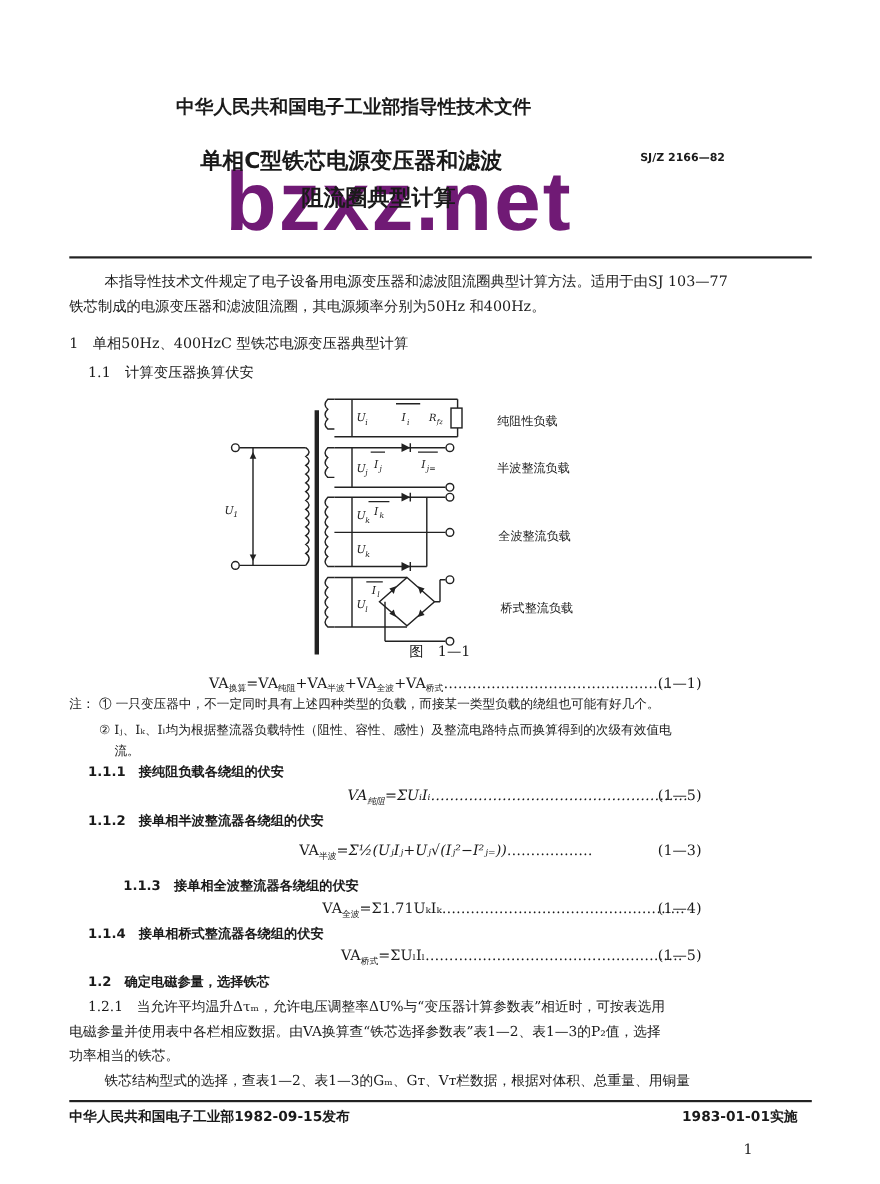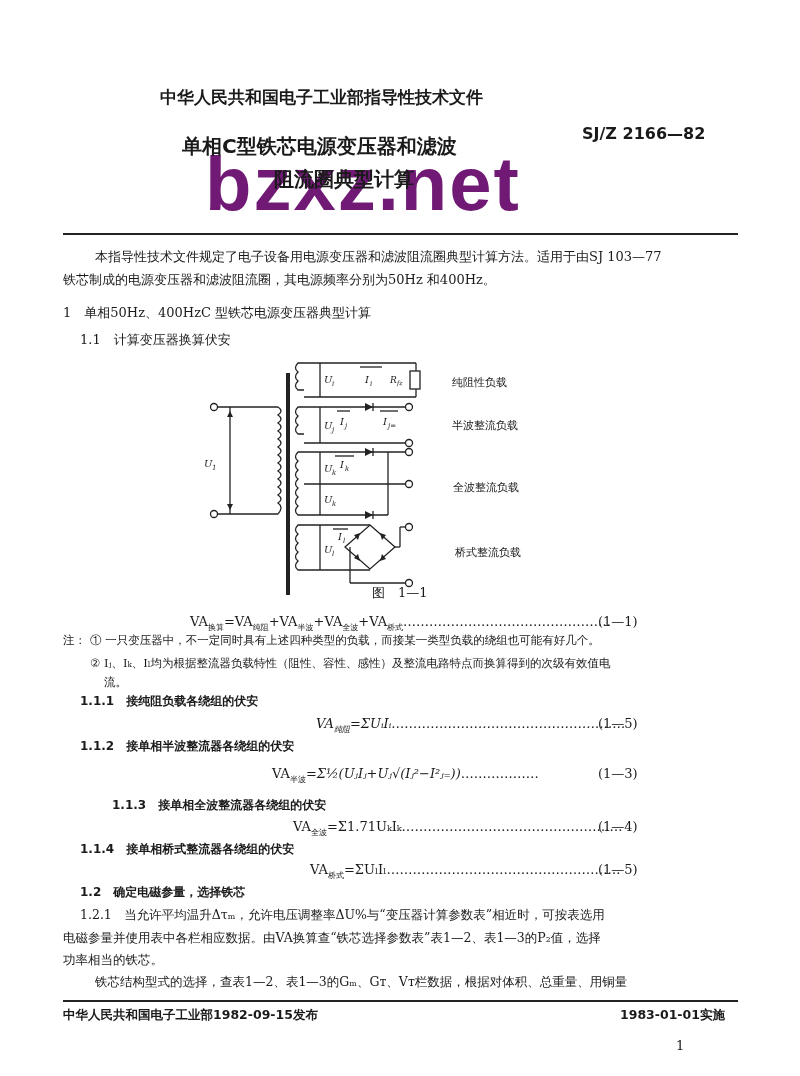--- a/index.html
+++ b/index.html
@@ -19,21 +19,21 @@
   .label-right { font-size:11px; }
 </style>
 </head>
 <body>
 
 <div class="watermark">bzxz.net</div>
 
 <div class="abs bold z1" style="left:160px;top:86px;font-size:17px;">中华人民共和国电子工业部指导性技术文件</div>
 <div class="abs bold z1" style="left:182px;top:133px;font-size:20px;">单相C型铁芯电源变压器和滤波</div>
 <div class="abs bold z1" style="left:258px;top:166px;font-size:20px;padding-left:16px;">阻流圈典型计算</div>
-<div class="abs bold z1" style="left:582px;top:124px;font-size:16px;">SJ/Z 2166—82</div>
+<div class="abs bold z1" style="left:582px;top:138px;font-size:10px;">SJ/Z 2166—82</div>
 
 <div class="rule" style="left:63px;top:233px;width:675px;"></div>
 
 <div class="abs body-text z1" style="left:95px;top:247px;">本指导性技术文件规定了电子设备用电源变压器和滤波阻流圈典型计算方法。适用于由SJ 103—77</div>
 <div class="abs body-text z1" style="left:63px;top:270px;">铁芯制成的电源变压器和滤波阻流圈，其电源频率分别为50Hz 和400Hz。</div>
 
 <div class="abs body-text z1" style="left:63px;top:303px;">1　单相50Hz、400HzC 型铁芯电源变压器典型计算</div>
 <div class="abs body-text z1" style="left:80px;top:330px;">1.1　计算变压器换算伏安</div>
 
 <div class="diagram">

